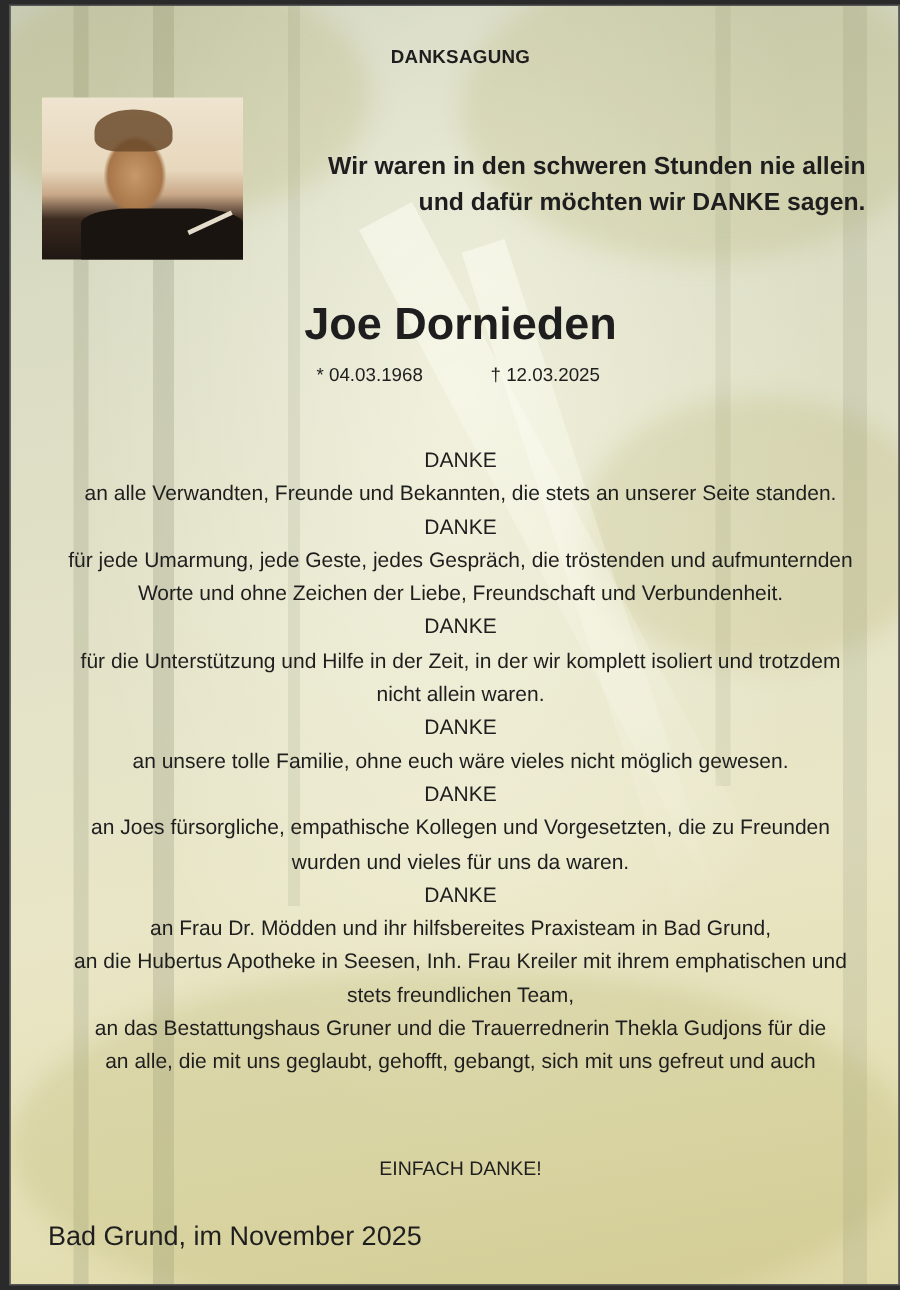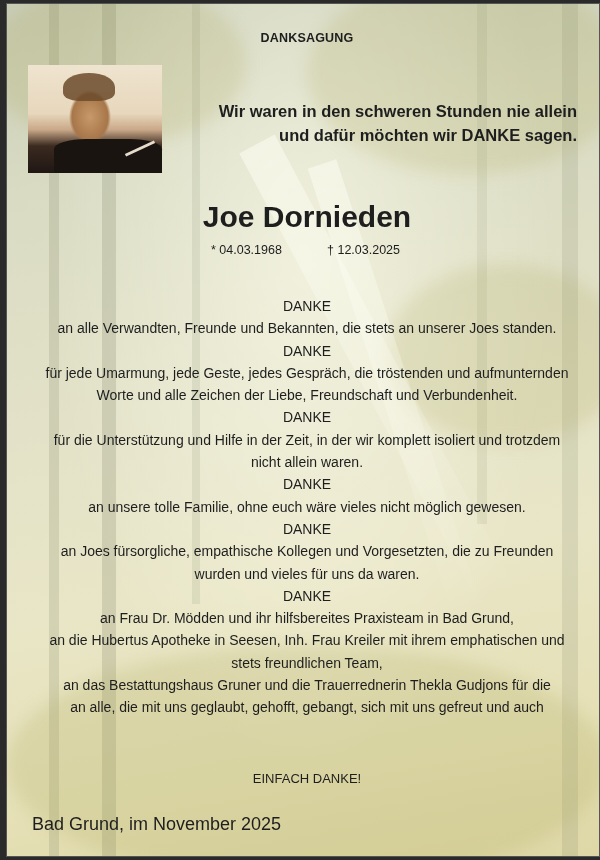--- a/index.html
+++ b/index.html
@@ -70,24 +70,24 @@
 
     <div class="name">Joe Dornieden</div>
 
     <div class="dates">
       <span class="birth">* 04.03.1968</span>
       <span class="death">† 12.03.2025</span>
     </div>
 
     <div class="body">
       <span class="line">DANKE</span>
-      <span class="line">an alle Verwandten, Freunde und Bekannten, die stets an unserer Joes standen.</span>
+      <span class="line">an alle Verwandten, Freunde und Bekannten, die stets an unserer Seite standen.</span>
       <span class="line">DANKE</span>
       <span class="line">für jede Umarmung, jede Geste, jedes Gespräch, die tröstenden und aufmunternden</span>
-      <span class="line">Worte und alle Zeichen der Liebe, Freundschaft und Verbundenheit.</span>
+      <span class="line">Worte und ohne Zeichen der Liebe, Freundschaft und Verbundenheit.</span>
       <span class="line">DANKE</span>
       <span class="line">für die Unterstützung und Hilfe in der Zeit, in der wir komplett isoliert und trotzdem</span>
       <span class="line">nicht allein waren.</span>
       <span class="line">DANKE</span>
       <span class="line">an unsere tolle Familie, ohne euch wäre vieles nicht möglich gewesen.</span>
       <span class="line">DANKE</span>
       <span class="line">an Joes fürsorgliche, empathische Kollegen und Vorgesetzten, die zu Freunden</span>
       <span class="line">wurden und vieles für uns da waren.</span>
       <span class="line">DANKE</span>
       <span class="line">an Frau Dr. Mödden und ihr hilfsbereites Praxisteam in Bad Grund,</span>

